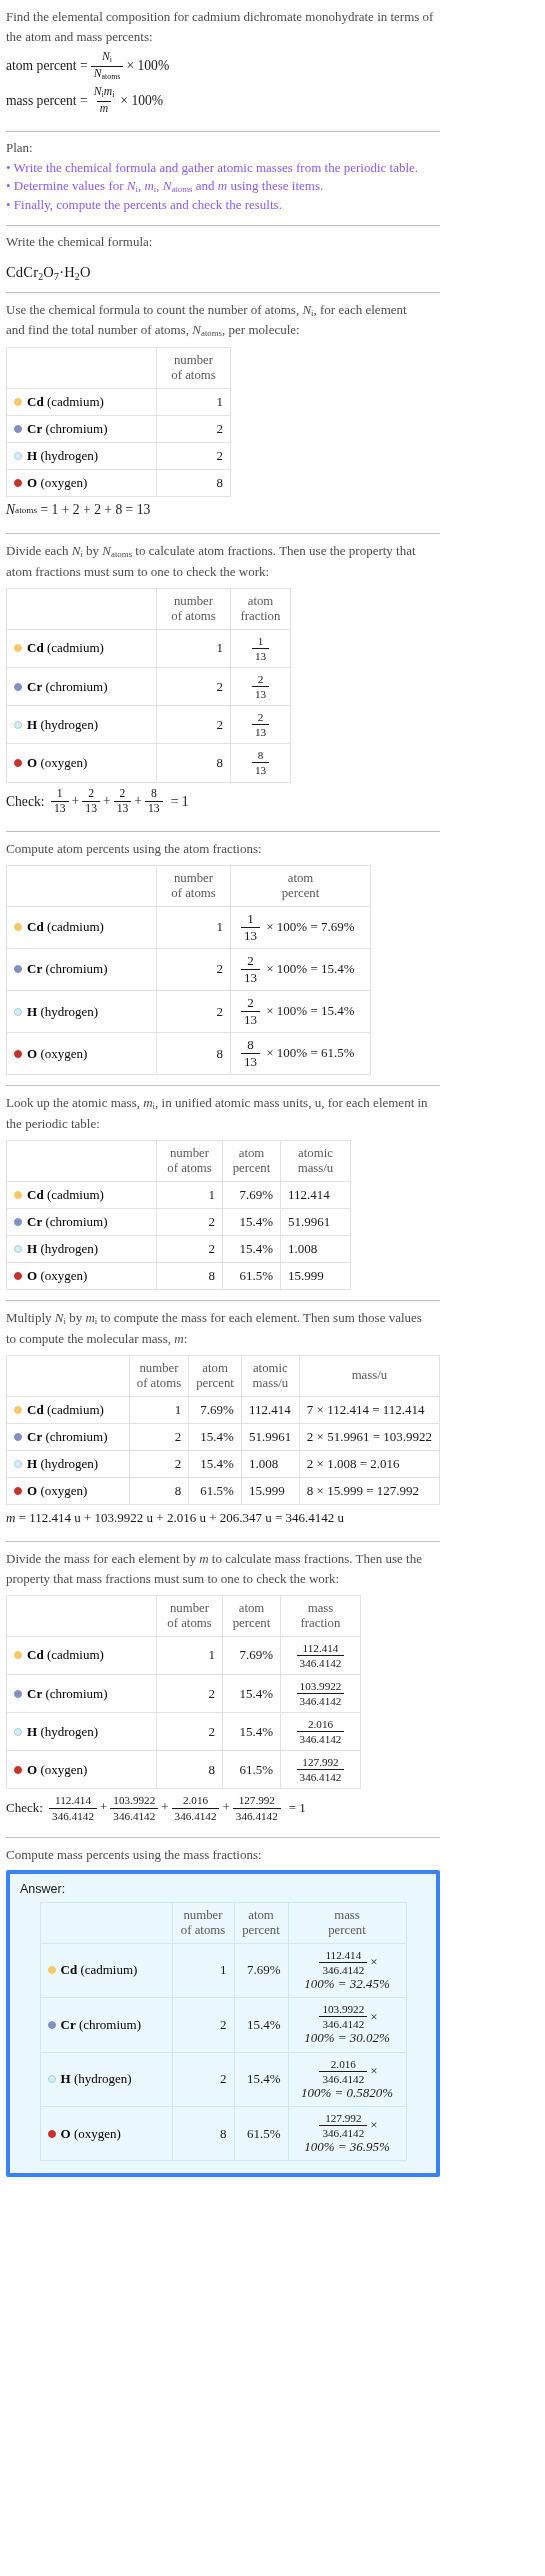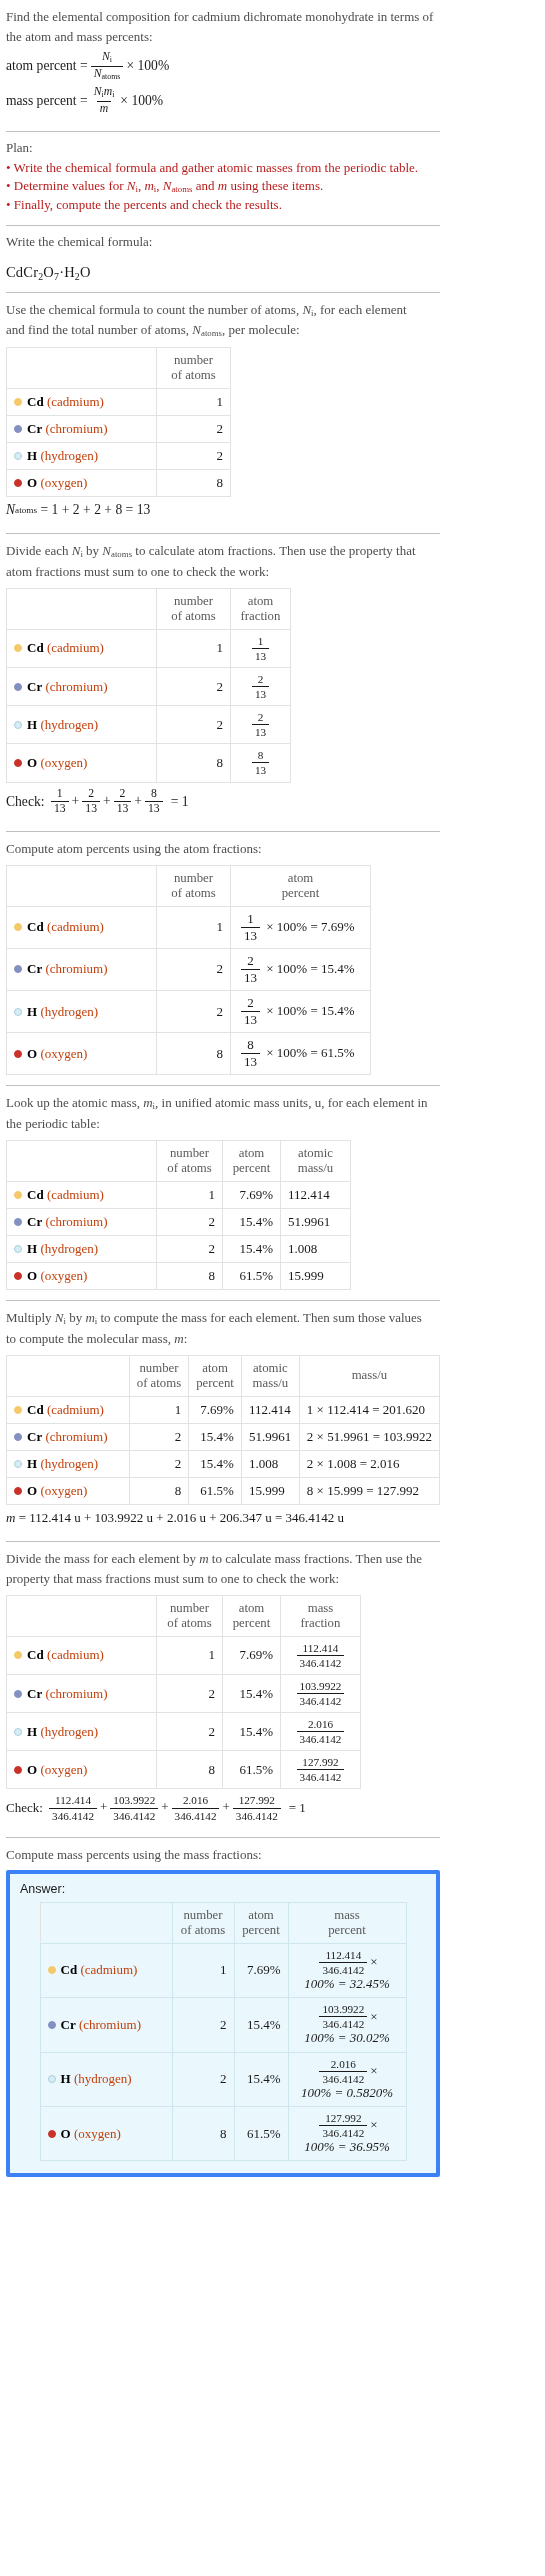--- a/index.html
+++ b/index.html
@@ -16,21 +16,21 @@
   .section { padding: 8px 0 10px 0; }
   .rule { border-top: 1px solid #bfbfbf; height: 0; margin: 0; }
 
   .prose {
     font-size: 13px;
     line-height: 1.38;
     color: #4d4d4d;
     margin: 0 0 2px 0;
   }
   .label { font-size: 13px; color: #4d4d4d; margin: 0 0 3px 0; }
-  .bullet { font-size: 13px; color: #b91c1c; line-height: 1.42; margin: 0; }
+  .bullet { font-size: 13px; color: #8b5cf6; line-height: 1.42; margin: 0; }
 
   .mathline { font-size: 13.6px; color: #1a1a1a; margin: 5px 0; display: flex; align-items: center; flex-wrap: wrap; }
   .mathline.small { font-size: 13px; }
 
   i.v { font-style: italic; font-family: "Liberation Serif", serif; }
   sub { font-size: 0.68em; vertical-align: -0.28em; font-style: normal; }
   .rm { font-style: normal; }
 
   
   .frac {
@@ -66,21 +66,21 @@
     text-align: center;
     line-height: 1.18;
     font-size: 12.8px;
   }
   table.grid thead td.blank { border-left-color: #e2e2e2; }
   td.elname { white-space: nowrap; padding-left: 6px; }
   td.num { text-align: right; white-space: nowrap; }
   td.ctr { text-align: center; white-space: nowrap; }
   td.mathcell { text-align: left; white-space: nowrap; }
   .sym { font-weight: bold; color: #000; }
-  .long { color: #c2410c; }
+  .long { color: #000000; }
 
   .dot {
     display: inline-block;
     width: 8px; height: 8px;
     border-radius: 50%;
     margin-right: 5px;
     vertical-align: 0px;
   }
 
   
@@ -383,21 +383,21 @@
           <td style="width:58px">atomic<br>mass/u</td>
           <td style="width:132px">mass/u</td>
         </tr>
       </thead>
       <tbody id="elementmass-body">
           <tr>
             <td class="elname"><span class="dot" style="background:#f5c96a;border:1px solid #f5c96a;"></span><span class="sym">Cd</span> <span class="long">(cadmium)</span></td>
             <td class="num">1</td>
             <td class="num">7.69%</td>
             <td>112.414</td>
-            <td class="mathcell">1 × 112.414 = 201.620</td>
+            <td class="mathcell">7 × 112.414 = 112.414</td>
           </tr>
           <tr>
             <td class="elname"><span class="dot" style="background:#8290c2;border:1px solid #8290c2;"></span><span class="sym">Cr</span> <span class="long">(chromium)</span></td>
             <td class="num">2</td>
             <td class="num">15.4%</td>
             <td>51.9961</td>
             <td class="mathcell">2 × 51.9961 = 103.9922</td>
           </tr>
           <tr>
             <td class="elname"><span class="dot" style="background:#d6edf5;border:1px solid #a9cfdc;"></span><span class="sym">H</span> <span class="long">(hydrogen)</span></td>

